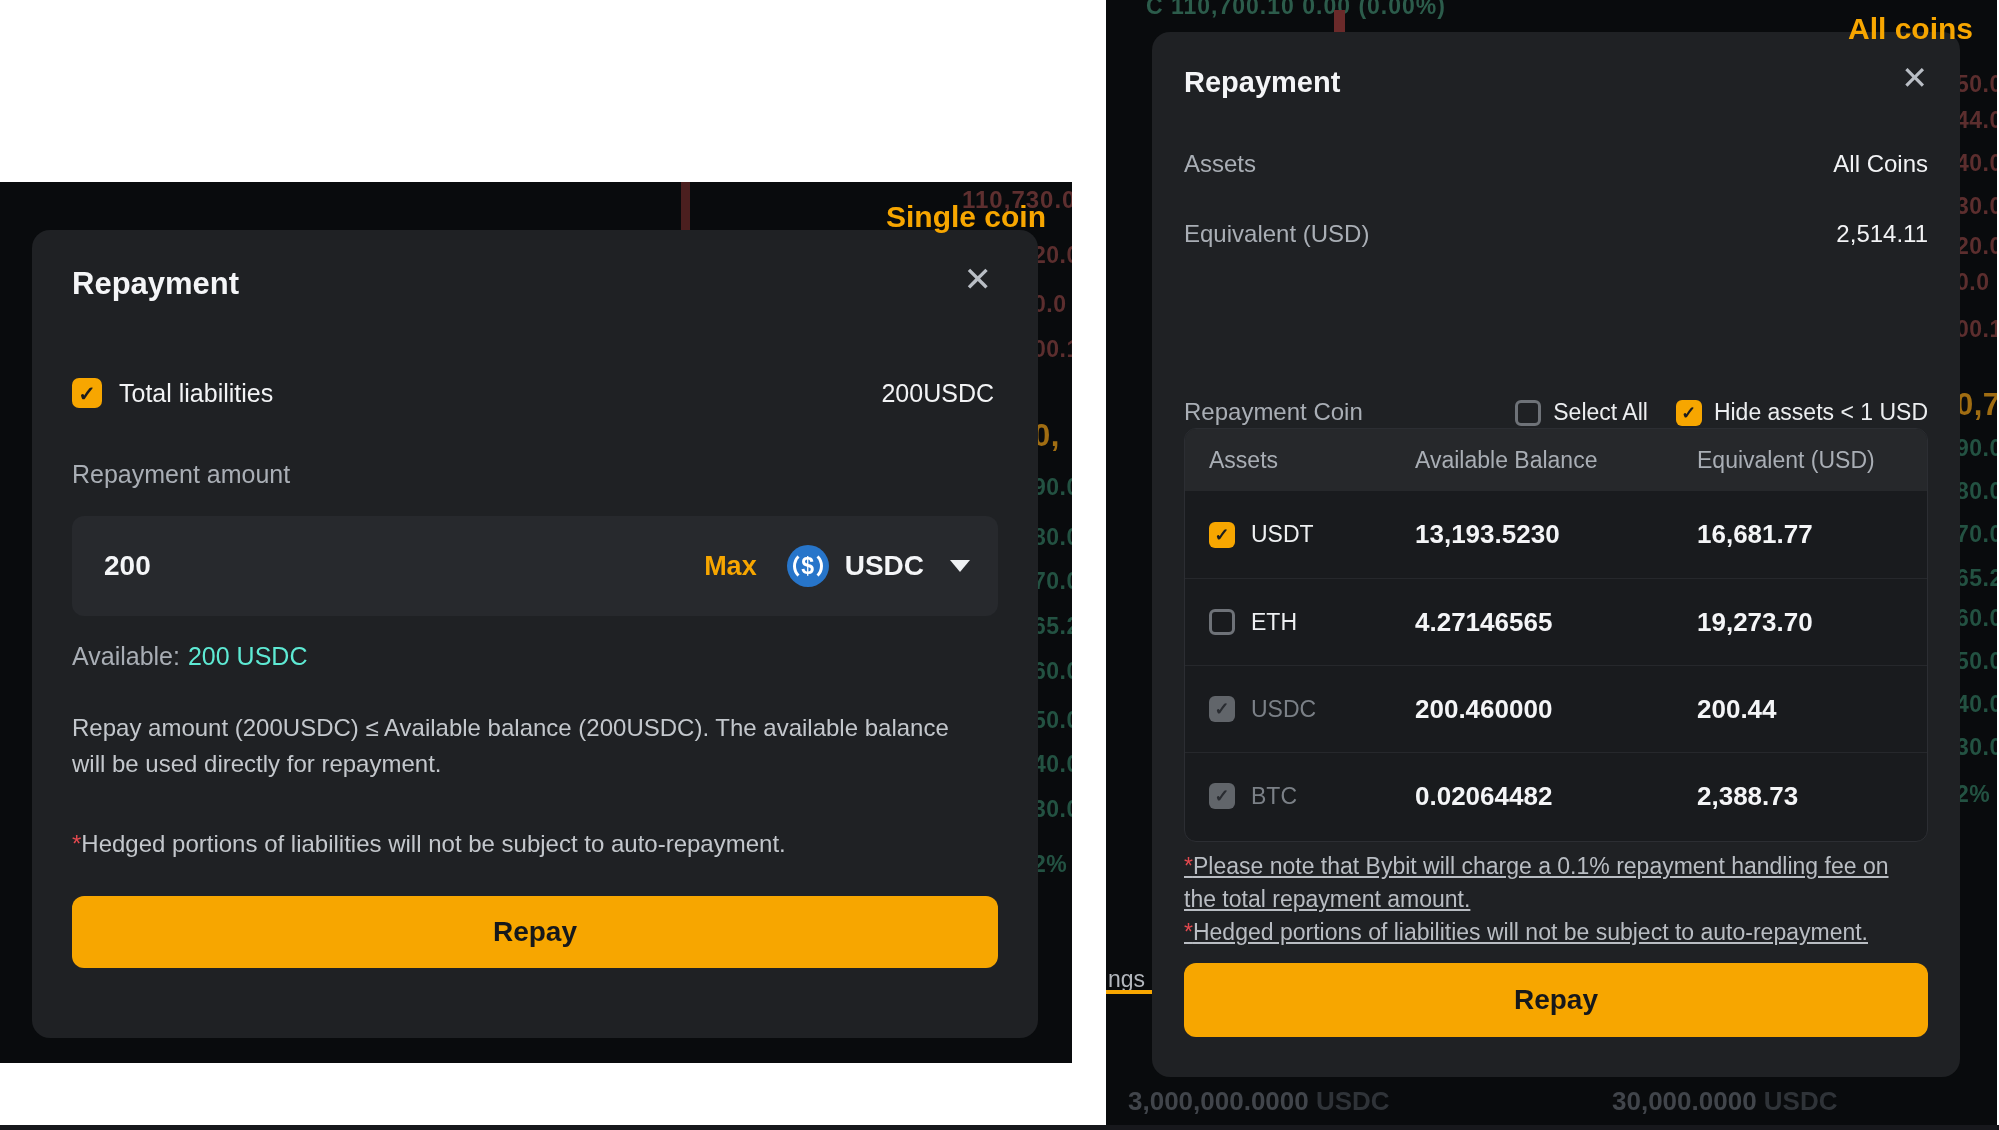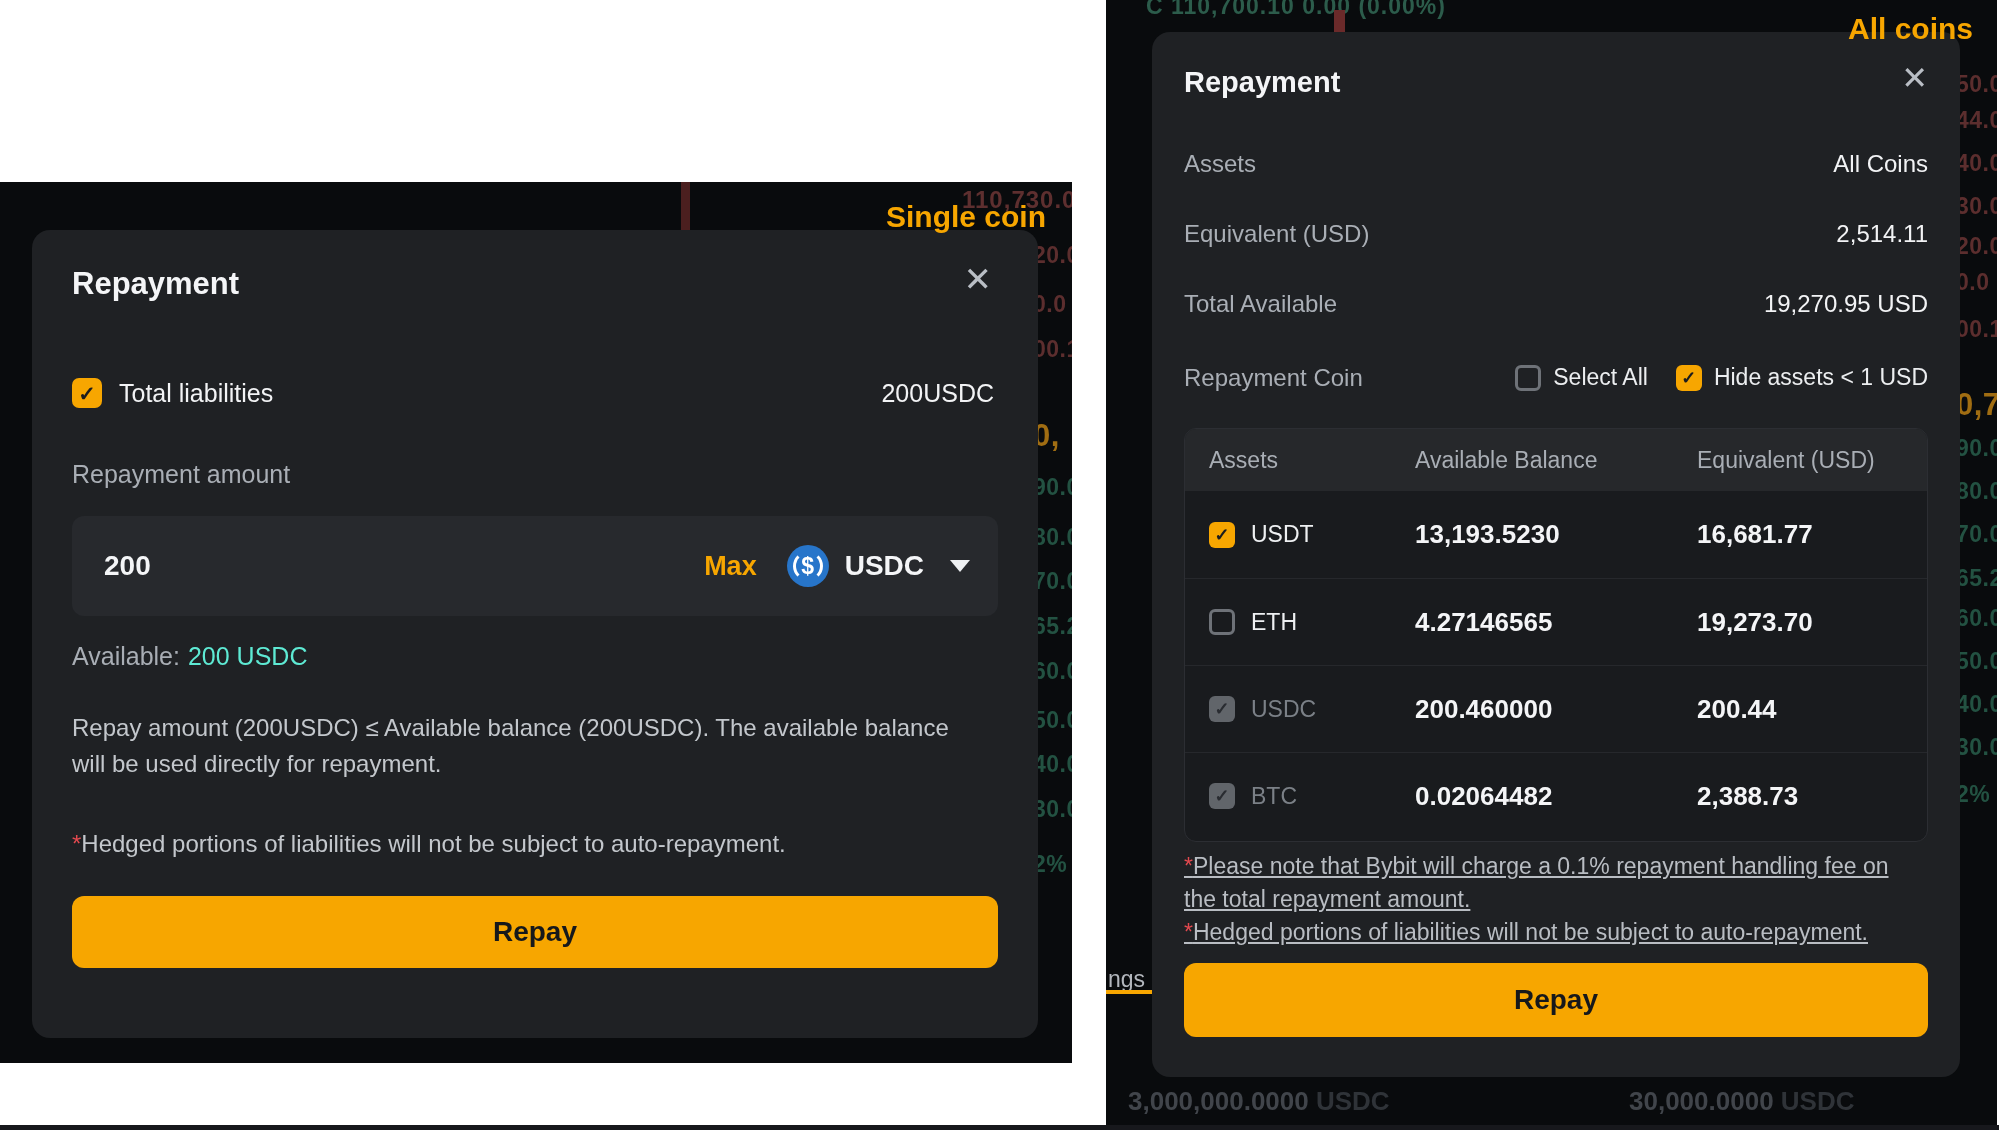--- a/index.html
+++ b/index.html
@@ -58,21 +58,21 @@
   .avail-line b{color:#5eead4;font-weight:400;margin-left:8px;}
   .note-para{position:absolute;left:40px;top:480px;width:880px;font-size:24px;line-height:36px;color:#c3c7cc;}
   .footnote{font-size:24px;color:#c3c7cc;}
   .footnote .star{color:#e2494f;}
   .btn-primary{position:absolute;background:#f7a600;color:#16181b;border:none;border-radius:12px;font-weight:700;font-size:28px;font-family:"Liberation Sans",sans-serif;cursor:pointer;}
 
   
   .info-row{position:absolute;left:32px;right:32px;display:flex;align-items:center;}
   .info-label{color:#a9aeb5;font-size:24px;}
   .info-value{margin-left:auto;color:#f2f3f5;font-size:24px;}
-  .coinsel-row{position:absolute;left:32px;right:32px;top:332px;display:flex;align-items:flex-start;gap:20px;}
+  .coinsel-row{position:absolute;left:32px;right:32px;top:366px;display:flex;align-items:flex-end;gap:20px;}
   .coinsel-label{color:#a9aeb5;font-size:24px;}
   .coinsel-right{margin-left:auto;display:flex;align-items:center;}
   .cb-caption{color:#eceef0;font-size:23px;margin-left:12px;}
   .gap28{width:28px;flex:none;}
 
   .asset-table{position:absolute;left:32px;right:32px;top:396px;height:414px;background:#191b1e;border:1px solid #2c2e33;border-radius:12px;overflow:hidden;box-sizing:border-box;}
   .t-head{height:62px;background:#26282b;display:grid;grid-template-columns:206px 282px 1fr;align-items:center;padding-left:24px;color:#a9aeb5;font-size:23px;}
   .t-row{height:87px;display:grid;grid-template-columns:206px 282px 1fr;align-items:center;padding-left:24px;border-top:1px solid #26282c;box-sizing:border-box;}
   .t-asset{display:flex;align-items:center;}
   .t-asset .name{color:#eef0f2;font-size:23px;margin-left:16px;}
@@ -168,39 +168,35 @@
         <span class="tick green" style="top: 734px;">30.0</span>
         <span class="tick green" style="top: 781px;">2%</span>
       </div>
     <span class="variant-label" style="right:24px;top:12px;">All coins</span>
 
     <span class="tab-fragment" style="left:2px;top:946px;margin-top:20px;">ngs</span>
     <div class="tab-underline" style="left:0;top:990px;width:56px;height:4px;"></div>
     <div class="bg-bottom-num" style="left:22px;top:1086px;">
       <span>3,000,000.0000</span> <span class="unit">USDC</span>
     </div>
-    <div class="bg-bottom-num" style="left:506px;top:1086px;margin-left:17px;">
+    <div class="bg-bottom-num" style="left:506px;top:1086px;">
       <span>30,000.0000</span> <span class="unit">USDC</span>
     </div>
 
     <div class="modal" style="left:46px;top:32px;width:808px;height:1045px;">
       <div class="modal-title" style="left:32px;top:34px;font-size:29px;">Repayment</div>
       <button class="close-btn" style="right:32px;top:30px;font-size:32px;">✕</button>
 
       <div class="info-row" style="top:118px;">
         <span class="info-label">Assets</span>
         <span class="info-value">All Coins</span>
       </div>
       <div class="info-row" style="top:188px;">
         <span class="info-label">Equivalent (USD)</span>
         <span class="info-value">2,514.11</span>
-      </div>
-      <div class="info-row" style="top:258px;">
-        <span class="info-label">Total Available</span>
-        <span class="info-value">19,270.95 USD</span>
       </div>
 
       <div class="coinsel-row">
         <span class="coinsel-label">Repayment Coin</span>
         <div class="coinsel-right">
           <span class="cb cb-sm off"></span>
           <span class="cb-caption">Select All</span>
           <span class="gap28"></span>
           <span class="cb cb-sm on">
               <span class="glyph">✓</span>

